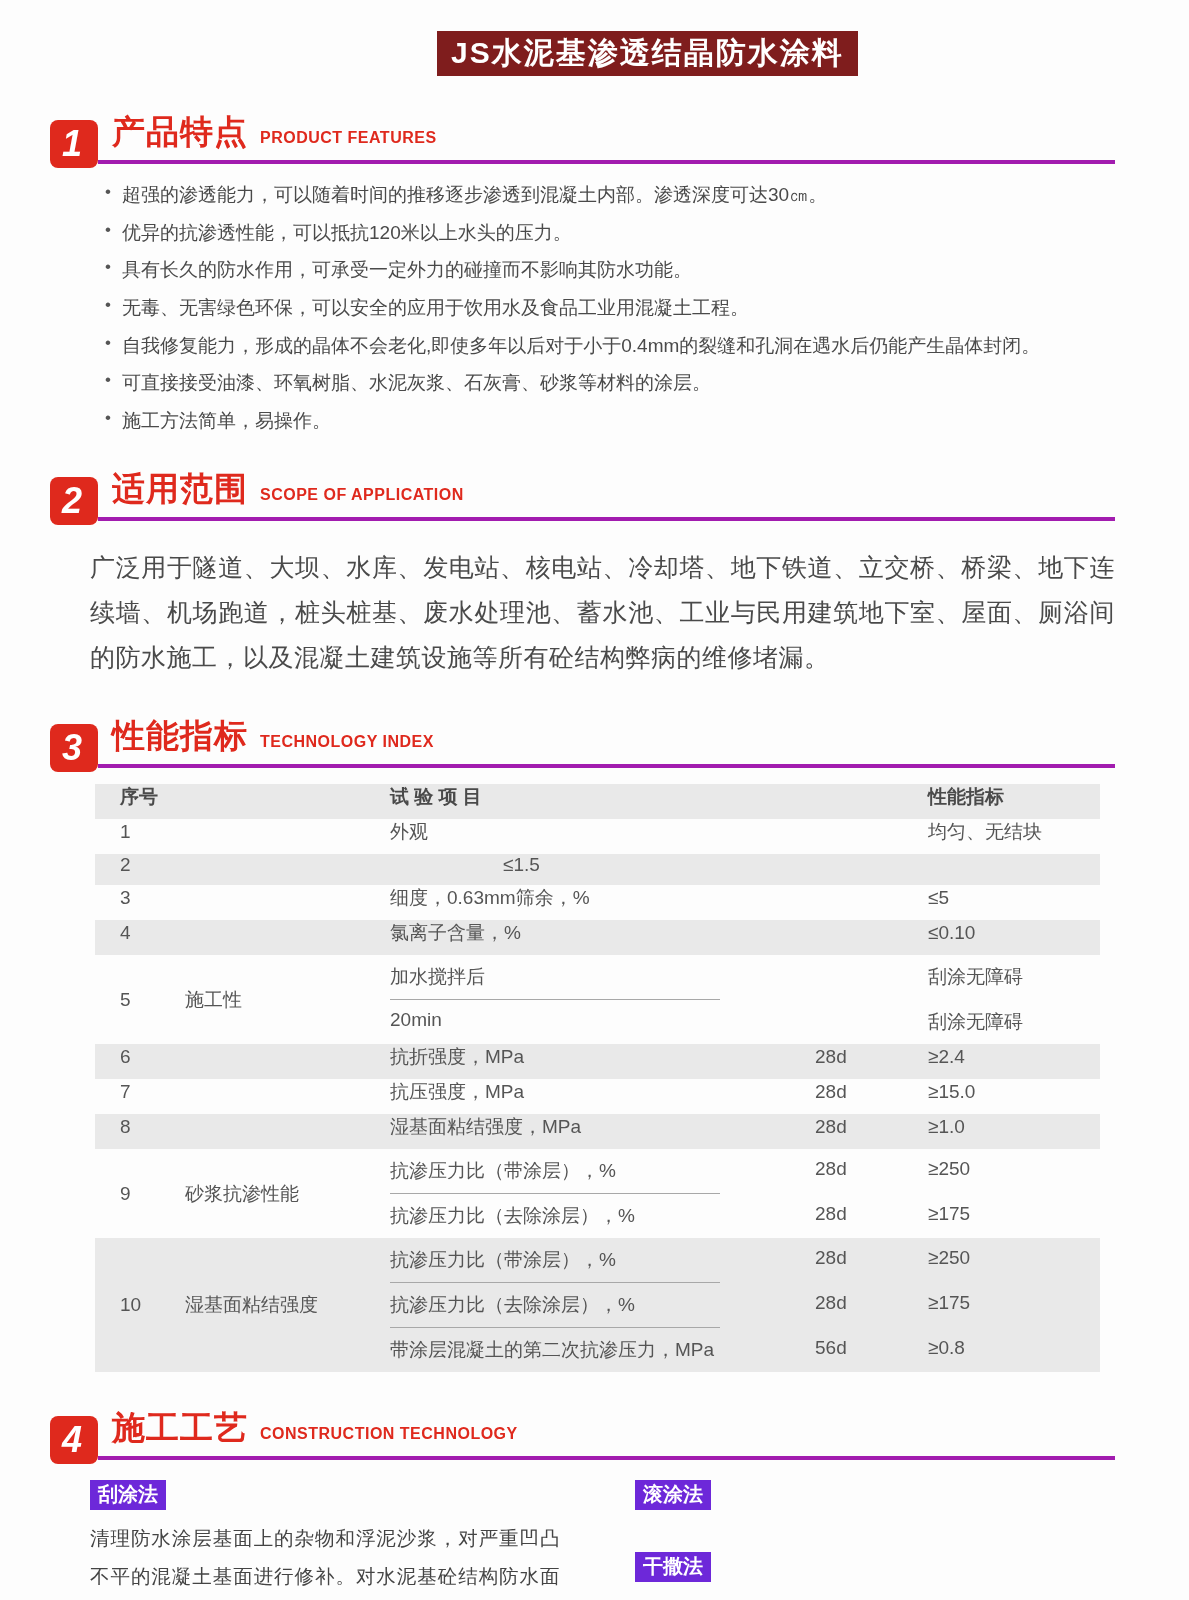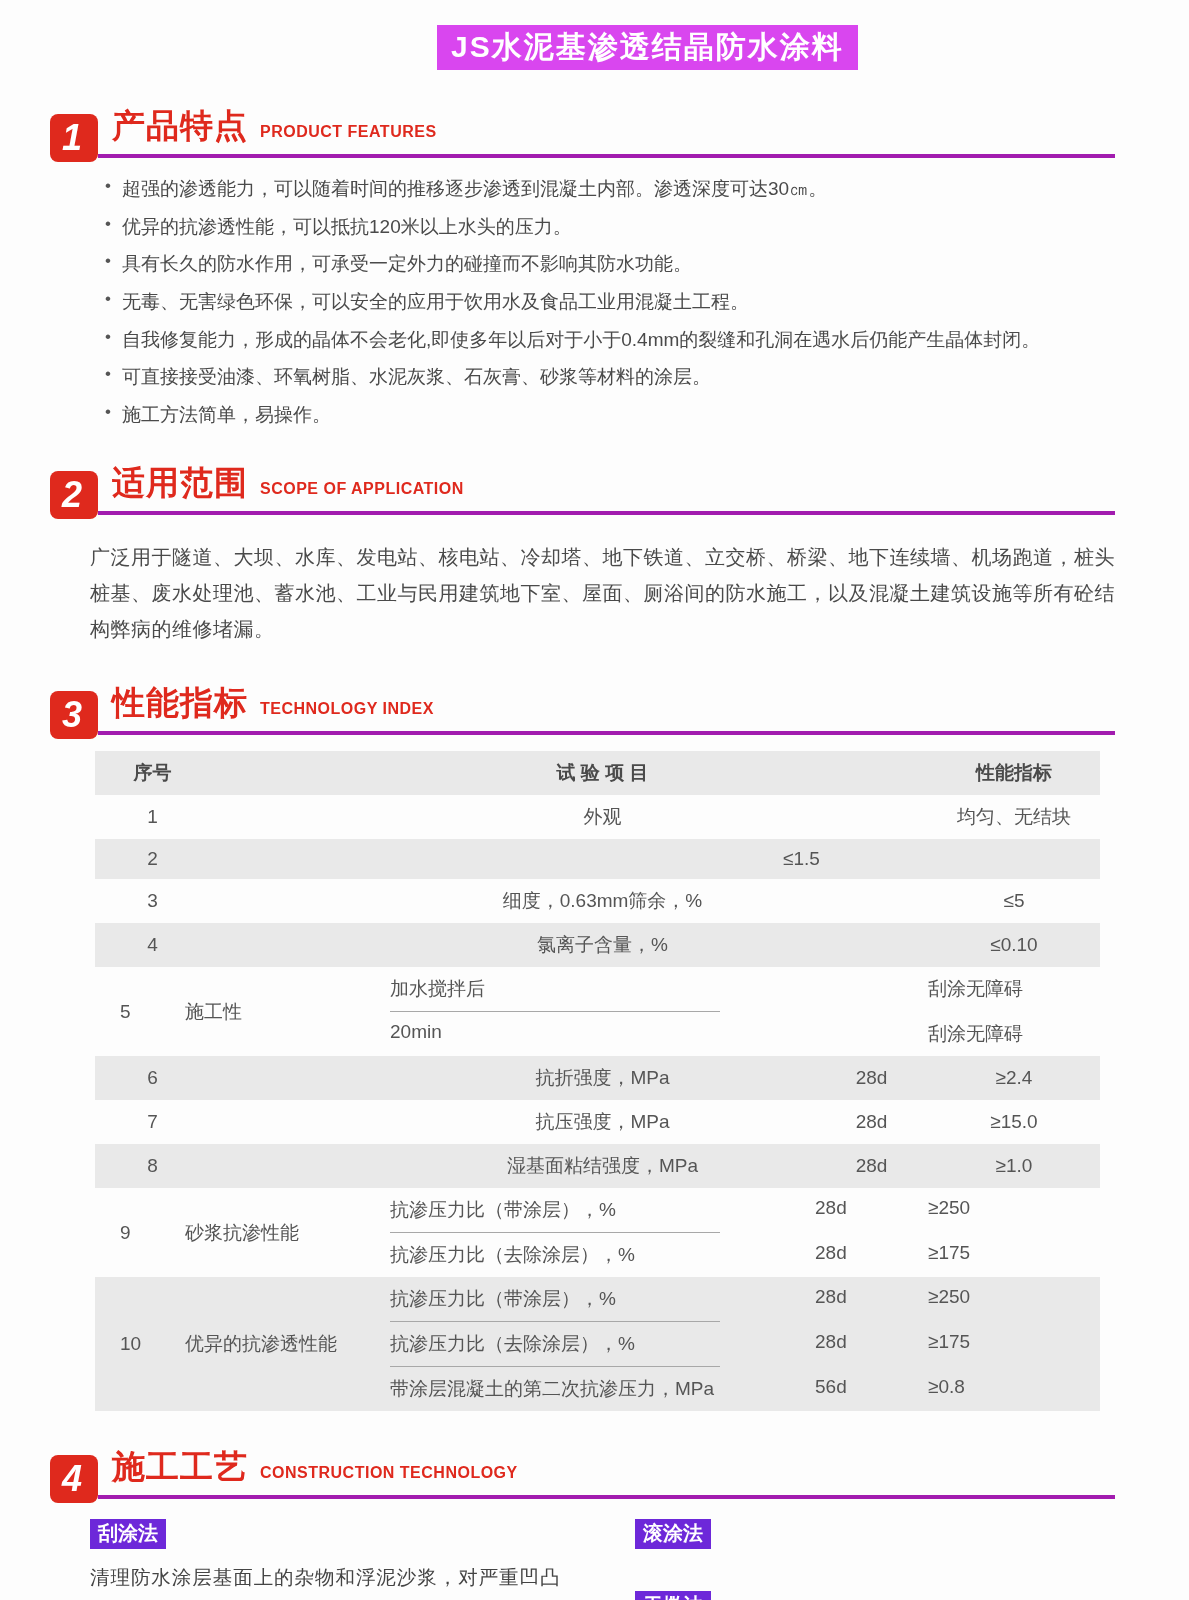--- a/index.html
+++ b/index.html
@@ -10,27 +10,28 @@
     color:#4a4a4a;
     position:relative;
     overflow:hidden;
   }
   .page{padding:25px 74px 0 50px;}
 
   
   .banner{
     display:inline-block;
     margin-left:387px;
-    background:#d946ef;
+    background:#7f1d1d;
     color:#fff;
     font-size:30px;
     font-weight:bold;
     letter-spacing:2px;
     padding:5px 14px 7px 14px;
     line-height:1.1;
+    margin-top:6px;
   }
 
   
   .sec{margin-top:34px;}
   .sec-header{display:flex;align-items:flex-end;}
   .sec-num{
     width:48px;height:48px;
     background:#df291d;
     border-radius:8px;
     color:#fff;
@@ -64,38 +65,38 @@
   }
   .features li::before{
     content:"•";
     position:absolute;left:0;top:-1px;
     color:#555;font-size:17px;
   }
 
   
   .scope-text{
     margin:24px 0 0 40px;
-    font-size:20px;
+    font-size:25px;
     line-height:1.8;
     letter-spacing:.5px;
     color:#4a4a4a;
     text-align:justify;
   }
 
   
   .perf-table{margin:16px 0 0 45px;width:1005px;font-size:19px;color:#555;}
   .t-row{display:flex;align-items:center;}
   .t-row.shaded{background:#e9e9e9;}
   .t-head{font-weight:bold;color:#4a4a4a;}
   .c-no{width:90px;box-sizing:border-box;padding-left:25px;flex:0 0 auto;}
   .c-cat{width:205px;flex:0 0 auto;}
   .c-item{width:425px;flex:0 0 auto;}
   .c-age{width:113px;flex:0 0 auto;}
   .c-val{flex:1;}
-  .simple{padding-top:9px;padding-bottom:9px;text-align:center;}
+  .simple{padding-bottom:9px;}
   .composite{align-items:center;}
   .c-rest{flex:1;}
   .sub-row{display:flex;padding-top:9px;padding-bottom:9px;}
   .sub-divider{height:1px;background:#a8a8a8;width:330px;}
 
   
   .methods{display:flex;margin:20px 0 0 40px;gap:75px;}
   .method-col{width:470px;flex:0 0 auto;}
   .badge{
     display:inline-block;
@@ -254,21 +255,21 @@
           <div class="sub-row">
             <div class="c-item">抗渗压力比（去除涂层），%</div>
             <div class="c-age">28d</div>
             <div class="c-val">≥175</div>
           </div>
         </div>
       </div>
 
       <div class="t-row composite shaded">
         <div class="c-no">10</div>
-        <div class="c-cat">优异的抗渗透性能</div>
+        <div class="c-cat">湿基面粘结强度</div>
         <div class="c-rest">
           <div class="sub-row">
             <div class="c-item">抗渗压力比（带涂层），%</div>
             <div class="c-age">28d</div>
             <div class="c-val">≥250</div>
           </div>
           <div class="sub-divider"></div>
           <div class="sub-row">
             <div class="c-item">抗渗压力比（去除涂层），%</div>
             <div class="c-age">28d</div>

